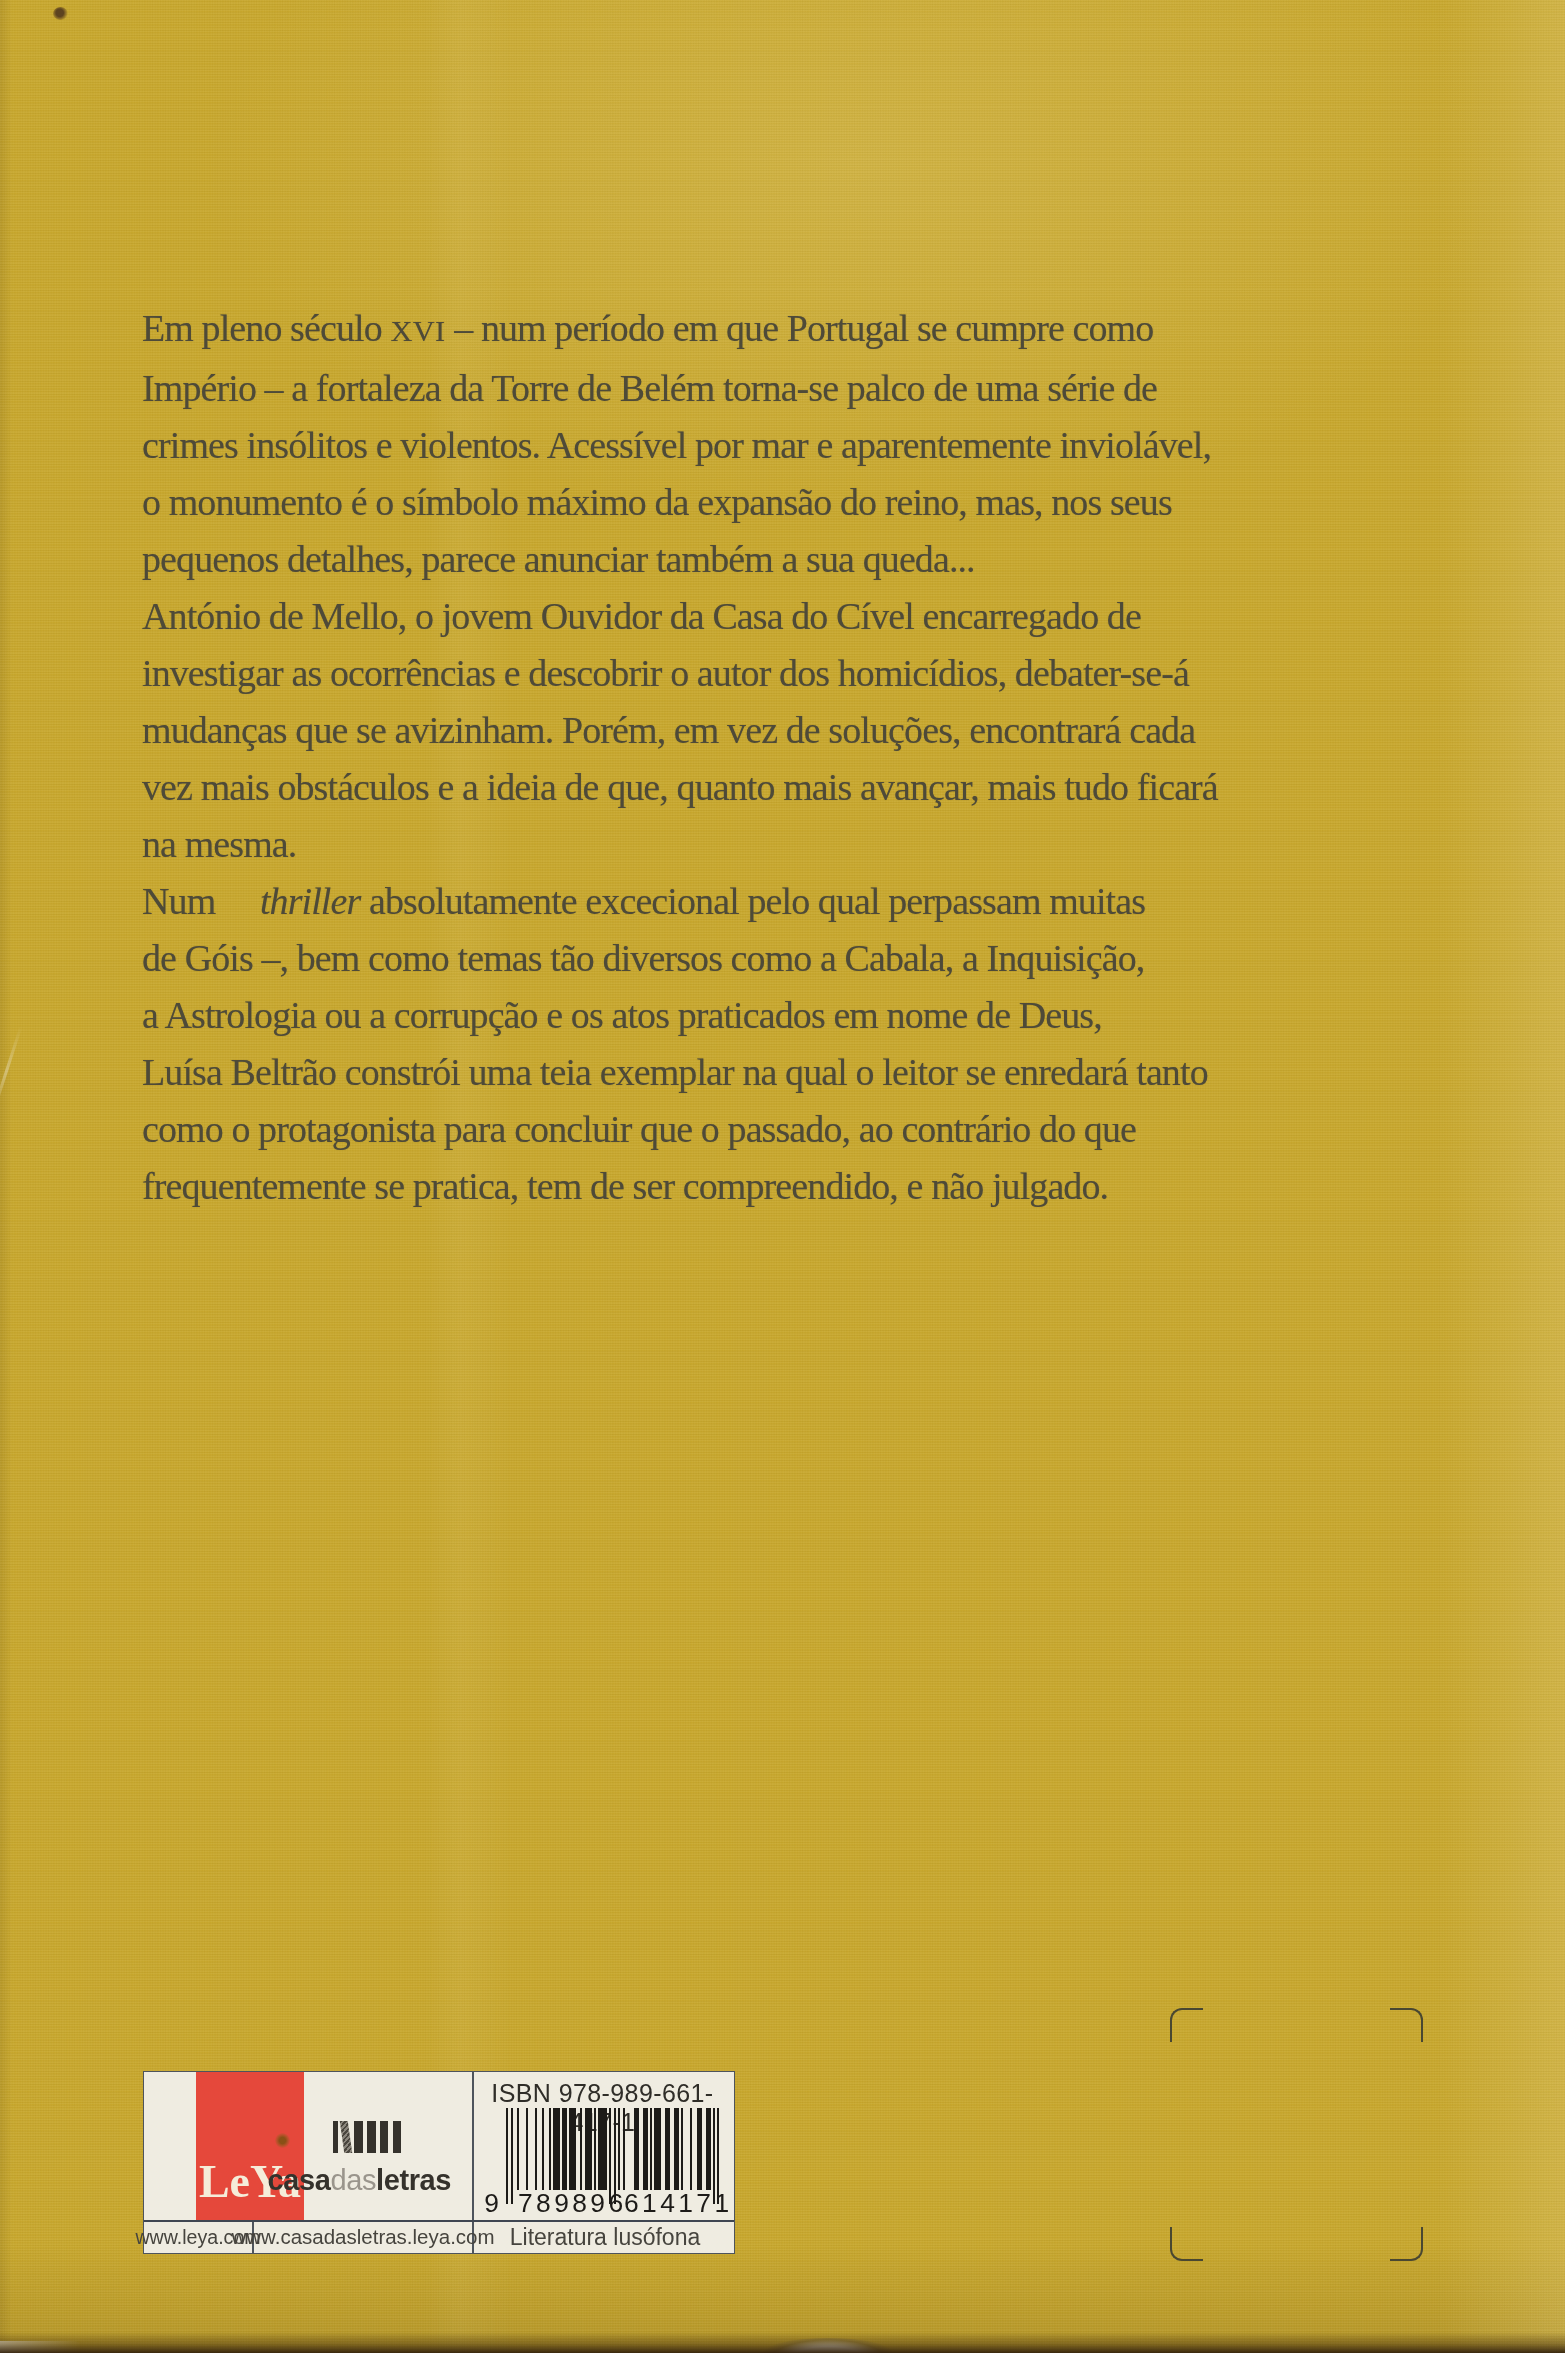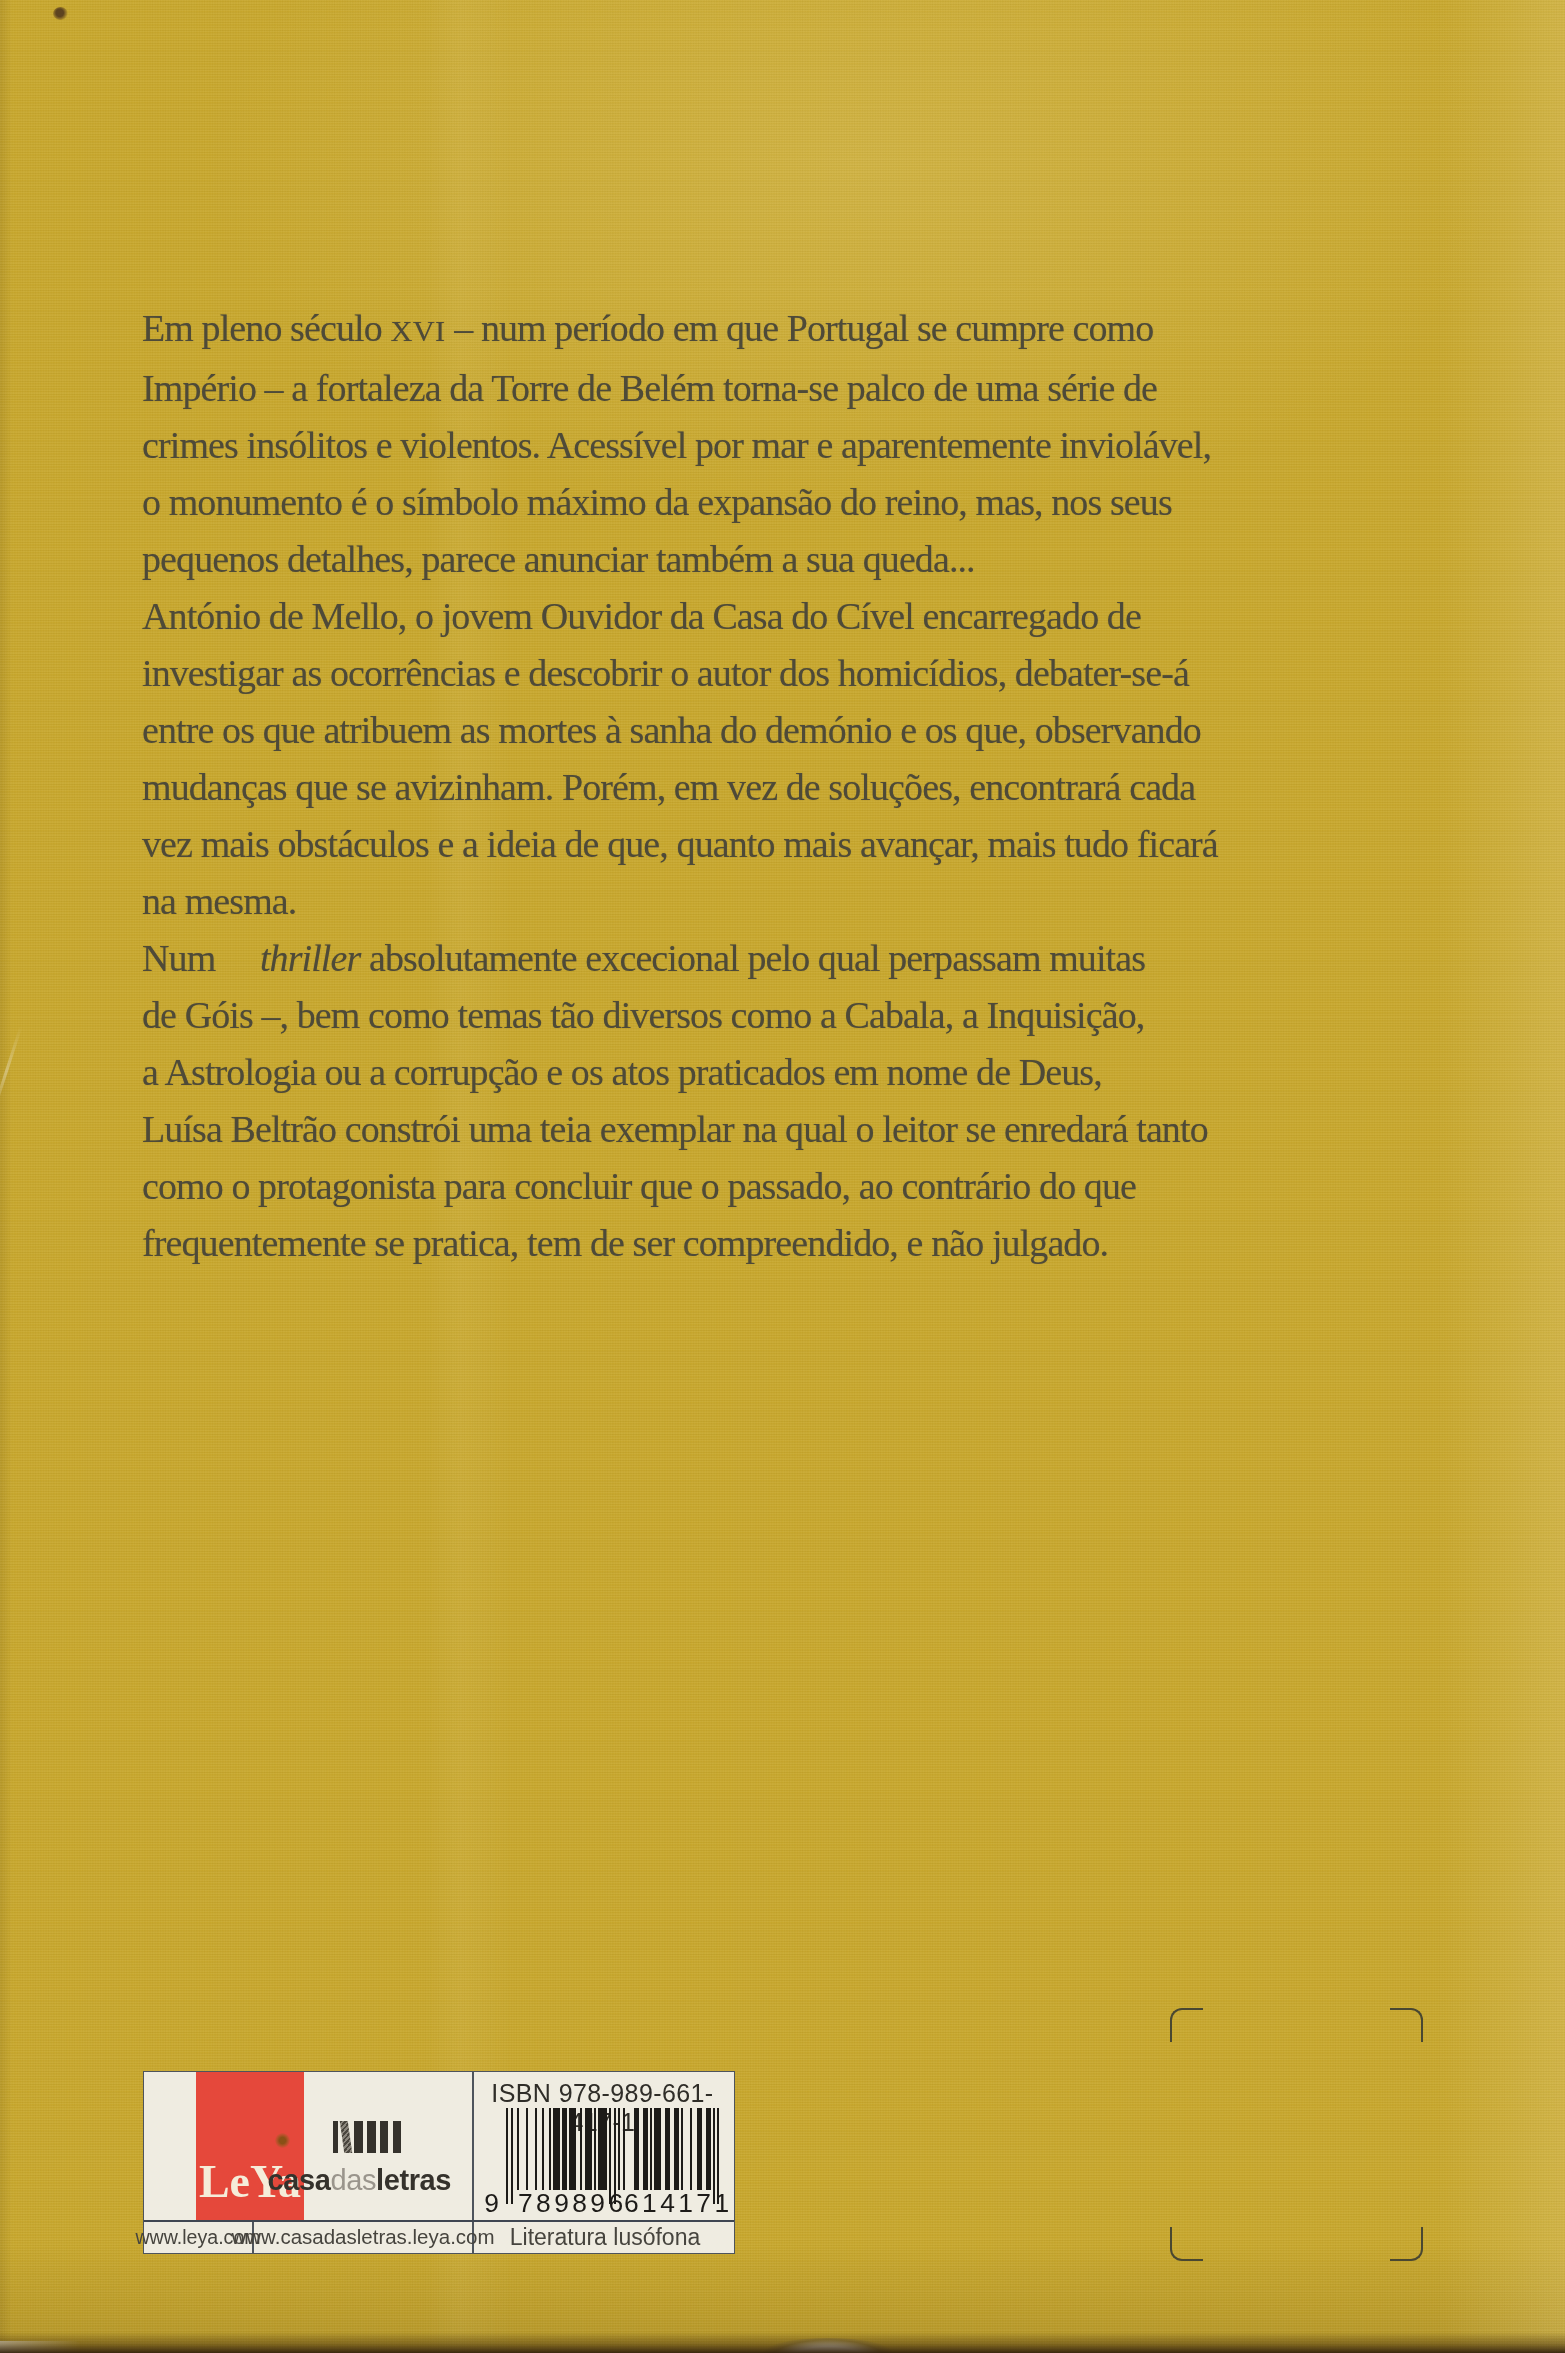--- a/index.html
+++ b/index.html
@@ -110,21 +110,20 @@
   <div class="scratch"></div>
 
   <div class="blurb" id="blurb">
       <div><span class="seg-n">Em pleno século </span><span class="seg-sc">XVI</span><span class="seg-n"> – num período em que Portugal se cumpre como</span></div>
       <div><span class="seg-n">Império – a fortaleza da Torre de Belém torna-se palco de uma série de</span></div>
       <div><span class="seg-n">crimes insólitos e violentos. Acessível por mar e aparentemente inviolável,</span></div>
       <div><span class="seg-n">o monumento é o símbolo máximo da expansão do reino, mas, nos seus</span></div>
       <div><span class="seg-n">pequenos detalhes, parece anunciar também a sua queda...</span></div>
       <div><span class="seg-n">António de Mello, o jovem Ouvidor da Casa do Cível encarregado de</span></div>
       <div><span class="seg-n">investigar as ocorrências e descobrir o autor dos homicídios, debater-se-á</span></div>
-      <div><span class="seg-n">entre os que atribuem as mortes à sanha do demónio e os que, observando</span></div>
       <div><span class="seg-n">mudanças que se avizinham. Porém, em vez de soluções, encontrará cada</span></div>
       <div><span class="seg-n">vez mais obstáculos e a ideia de que, quanto mais avançar, mais tudo ficará</span></div>
       <div><span class="seg-n">na mesma.</span></div>
       <div><span class="seg-n">Num </span><span class="seg-i">thriller</span><span class="seg-n"> absolutamente excecional pelo qual perpassam muitas</span></div>
       <div><span class="seg-n">de Góis –, bem como temas tão diversos como a Cabala, a Inquisição,</span></div>
       <div><span class="seg-n">a Astrologia ou a corrupção e os atos praticados em nome de Deus,</span></div>
       <div><span class="seg-n">Luísa Beltrão constrói uma teia exemplar na qual o leitor se enredará tanto</span></div>
       <div><span class="seg-n">como o protagonista para concluir que o passado, ao contrário do que</span></div>
       <div><span class="seg-n">frequentemente se pratica, tem de ser compreendido, e não julgado.</span></div>
     </div>

